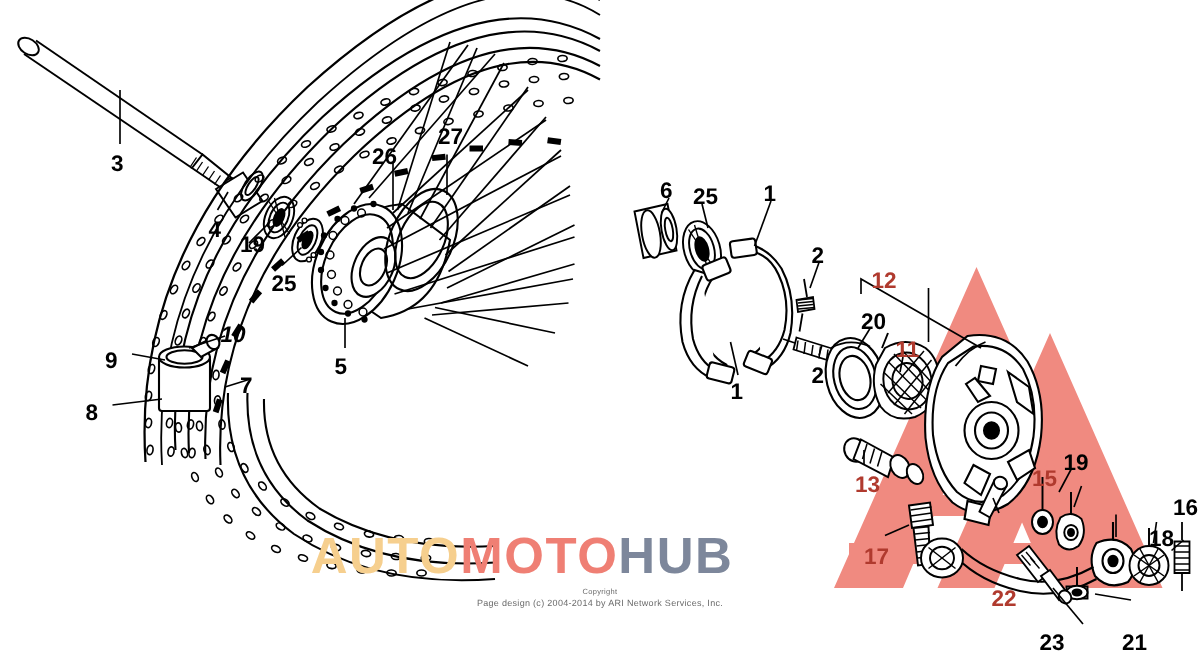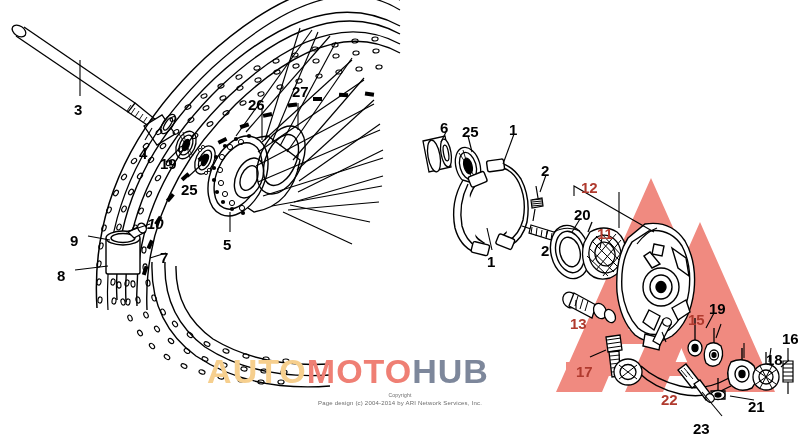--- a/index.html
+++ b/index.html
@@ -584,21 +584,21 @@
       <div class="callout-num red" style="left: 597px; top: 226px;">11</div>
       <div class="callout-num red" style="left: 581px; top: 180px;">12</div>
       <div class="callout-num red" style="left: 570px; top: 316px;">13</div>
       <div class="callout-num" style="left: 709px; top: 301px;">19</div>
       <div class="callout-num red" style="left: 688px; top: 312px;">15</div>
       <div class="callout-num" style="left: 739px; top: 331px; margin-left: 43px;">16</div>
       <div class="callout-num red" style="left: 576px; top: 352px; margin-top: 12px;">17</div>
       <div class="callout-num" style="left: 766px; top: 352px;">18</div>
       <div class="callout-num" style="left: 160px; top: 156px;">19</div>
       <div class="callout-num" style="left: 574px; top: 207px; text-align: right;">20</div>
-      <div class="callout-num" style="left: 748px; top: 399px;">21</div>
+      <div class="callout-num" style="left: 748px; top: 421px;">21</div>
       <div class="callout-num red" style="left: 661px; top: 348px; margin-top: 44px;">22</div>
       <div class="callout-num" style="left: 693px; top: 421px;">23</div>
       <div class="callout-num" style="left: 776px; top: 355px; margin-left: 38px;">24</div>
       <div class="callout-num" style="left: 181px; top: 182px;">25</div>
       <div class="callout-num" style="left: 462px; top: 124px;">25</div>
       <div class="callout-num" style="left: 248px; top: 97px;">26</div>
       <div class="callout-num" style="left: 292px; top: 84px; text-align: right;">27</div>
     </div>
 
   <div id="wm-text">

